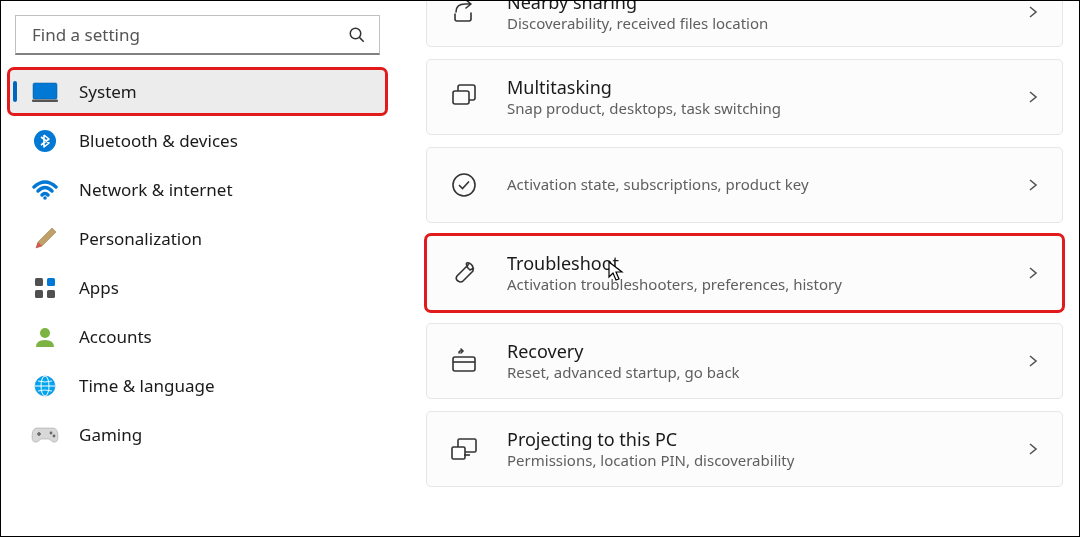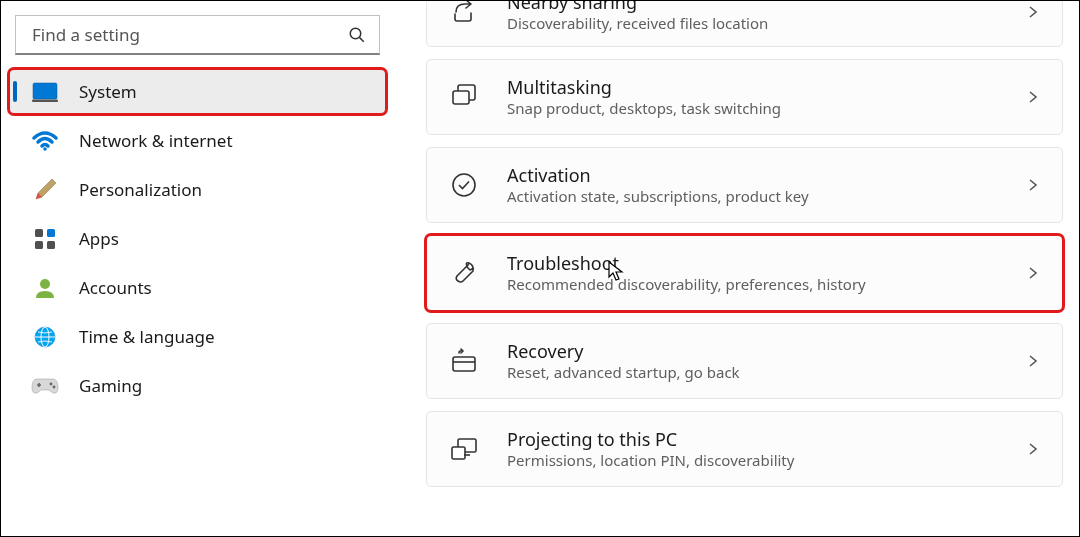--- a/index.html
+++ b/index.html
@@ -45,20 +45,29 @@
     <div class="nav-item selected highlight-red">
       <span class="nav-icon">
         <svg width="26" height="20" viewBox="0 0 26 20">
             <rect x="1" y="1" width="24" height="16" rx="1.5" fill="#0078d4" stroke="#005a9e" stroke-width="0.5"></rect>
             <rect x="0" y="17.5" width="26" height="2.5" rx="1" fill="#555"></rect>
           </svg>
       </span>
       <span class="nav-label">System</span>
     </div>
 
+    <div class="nav-item">
+      <span class="nav-icon">
+        <svg width="24" height="24" viewBox="0 0 24 24">
+            <circle cx="12" cy="12" r="11" fill="#0078d4"></circle>
+            <path d="M11 6 L11 18 L16 14 L8 8 M11 6 L16 10 L8 16" stroke="#fff" stroke-width="1.6" fill="none" stroke-linejoin="round"></path>
+          </svg>
+      </span>
+      <span class="nav-label">Bluetooth &amp; devices</span>
+    </div>
 
     <div class="nav-item">
       <span class="nav-icon">
         <svg width="26" height="20" viewBox="0 0 26 20">
             <path d="M2 7 Q13 -3 24 7" stroke="#0078d4" stroke-width="3.5" fill="none" stroke-linecap="round"></path>
             <path d="M6 11 Q13 4 20 11" stroke="#0078d4" stroke-width="3.5" fill="none" stroke-linecap="round"></path>
             <path d="M10 15 Q13 12 16 15" stroke="#0078d4" stroke-width="3.5" fill="none" stroke-linecap="round"></path>
             <circle cx="13" cy="18" r="1.8" fill="#0078d4"></circle>
           </svg>
       </span>
@@ -162,39 +171,38 @@
     </div>
 
     <div class="card">
       <span class="card-icon">
         <svg width="26" height="26" viewBox="0 0 26 26" fill="none" stroke="#333" stroke-width="1.6">
             <circle cx="13" cy="13" r="11"></circle>
             <path d="M8 13 L11.5 16.5 L18 9.5"></path>
           </svg>
       </span>
       <div class="card-text">
-        <span class="card-title">Activation</span>
         <span class="card-sub">Activation state, subscriptions, product key</span>
       </div>
       <span class="chevron">
         <svg width="14" height="14" viewBox="0 0 14 14" fill="none" stroke="#555" stroke-width="1.6">
             <path d="M4 2 L10 7 L4 12"></path>
           </svg>
       </span>
     </div>
 
     <div class="card highlight-red" style="position:relative;">
       <span class="card-icon">
         <svg width="26" height="26" viewBox="0 0 26 26" fill="none" stroke="#333" stroke-width="1.6">
             <path d="M18 3 Q23 5 22 11 L22 11 L12 21 Q10 23 7 21 Q4 19 6 16 L16 6 Q14 2 18 3 Z M18 3 L16 7 L19 10 L23 8" stroke-linejoin="round"></path>
           </svg>
       </span>
       <div class="card-text">
         <span class="card-title">Troubleshoot</span>
-        <span class="card-sub">Recommended discoverability, preferences, history</span>
+        <span class="card-sub">Activation troubleshooters, preferences, history</span>
       </div>
       <span class="chevron">
         <svg width="14" height="14" viewBox="0 0 14 14" fill="none" stroke="#555" stroke-width="1.6">
             <path d="M4 2 L10 7 L4 12"></path>
           </svg>
       </span>
       <span class="cursor" style="left:180px; top:24px;">
         <svg width="18" height="22" viewBox="0 0 18 22">
             <path d="M2 2 L2 17 L6 13 L9 20 L12 19 L9 12 L15 12 Z" fill="#fff" stroke="#000" stroke-width="1.2"></path>
           </svg>

